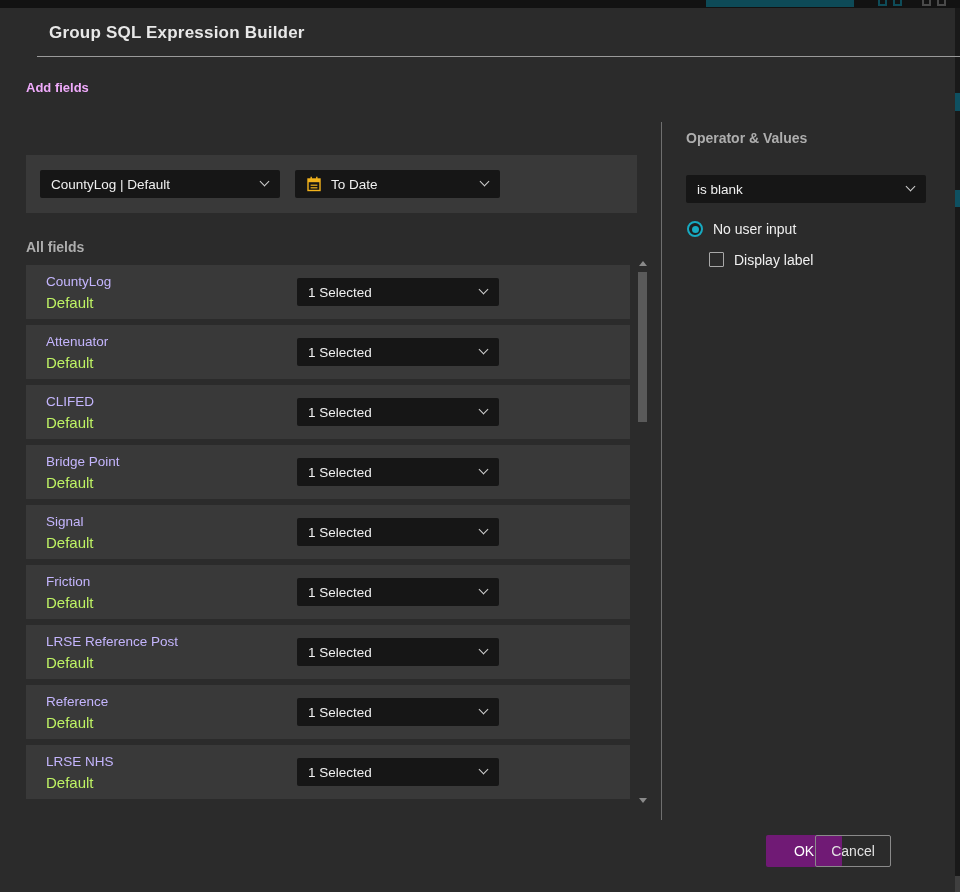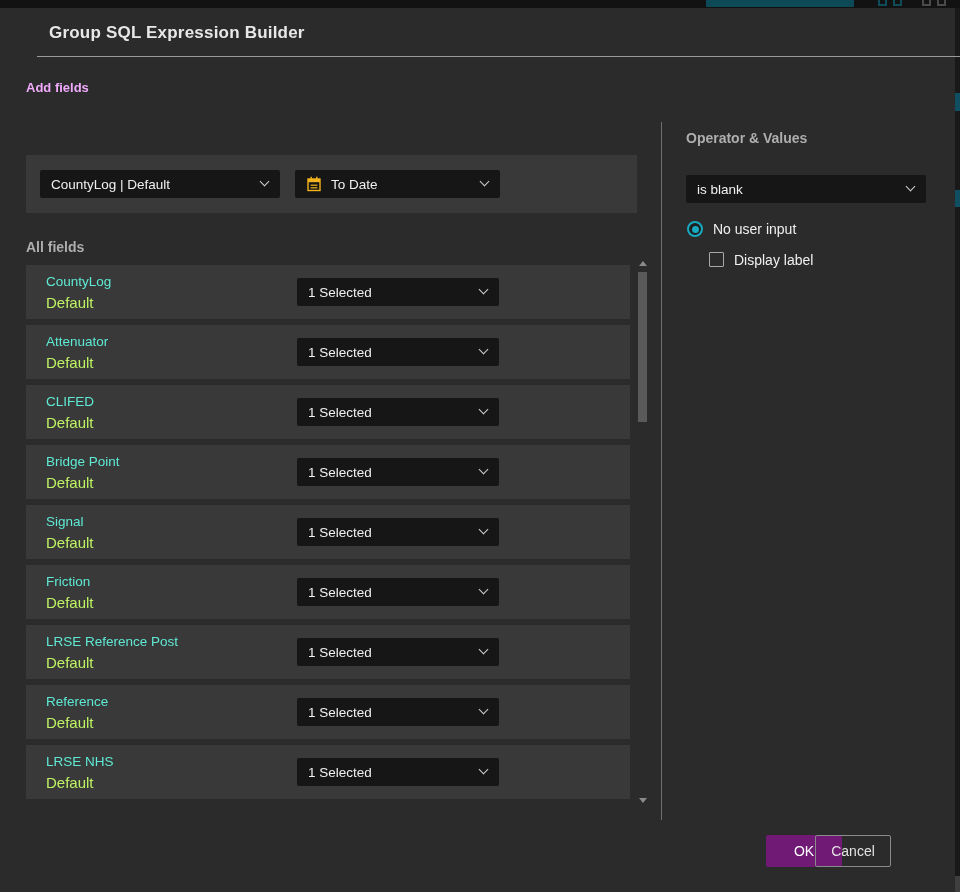--- a/index.html
+++ b/index.html
@@ -34,21 +34,21 @@
   .main-panel { left:26px; top:147px; width:611px; height:58px; }
 
   .dd { position:absolute; height:28px; background:#161616; border-radius:2px; display:flex; align-items:center;
     padding:0 30px 0 11px; color:#f0f0f0; font-size:13.5px; cursor:pointer; }
   .dd .chev { position:absolute; right:12px; top:50%; width:7px; height:7px; margin-top:-6px;
     border-right:1.5px solid #cfcfcf; border-bottom:1.5px solid #cfcfcf; transform:rotate(45deg); }
   .dd .cal { margin-right:9px; display:flex; }
 
   .list { position:absolute; left:26px; top:257px; width:604px; display:flex; flex-direction:column; gap:6px; }
   .field-row { position:relative; height:54px; background:#393939; }
-  .fr-name { position:absolute; left:20px; top:9px; font-size:13.5px; color:#5eead4; }
+  .fr-name { position:absolute; left:20px; top:9px; font-size:13.5px; color:#c4b5fd; }
   .fr-sub  { position:absolute; left:20px; top:29px; font-size:15px; color:#bef264; }
   .row-dd  { left:271px; top:13px; width:202px; }
 
   .vdivider { position:absolute; left:661px; top:114px; width:1px; height:698px; background:#6f6f6f; }
 
   
   .scrollbar { position:absolute; left:637px; top:250px; width:12px; height:548px; }
   .sb-up, .sb-down { position:absolute; left:2px; width:0; height:0; border-left:4px solid transparent; border-right:4px solid transparent; cursor:pointer; }
   .sb-up { top:3px; border-bottom:5px solid #8a8a8a; }
   .sb-down { bottom:3px; border-top:5px solid #8a8a8a; }

